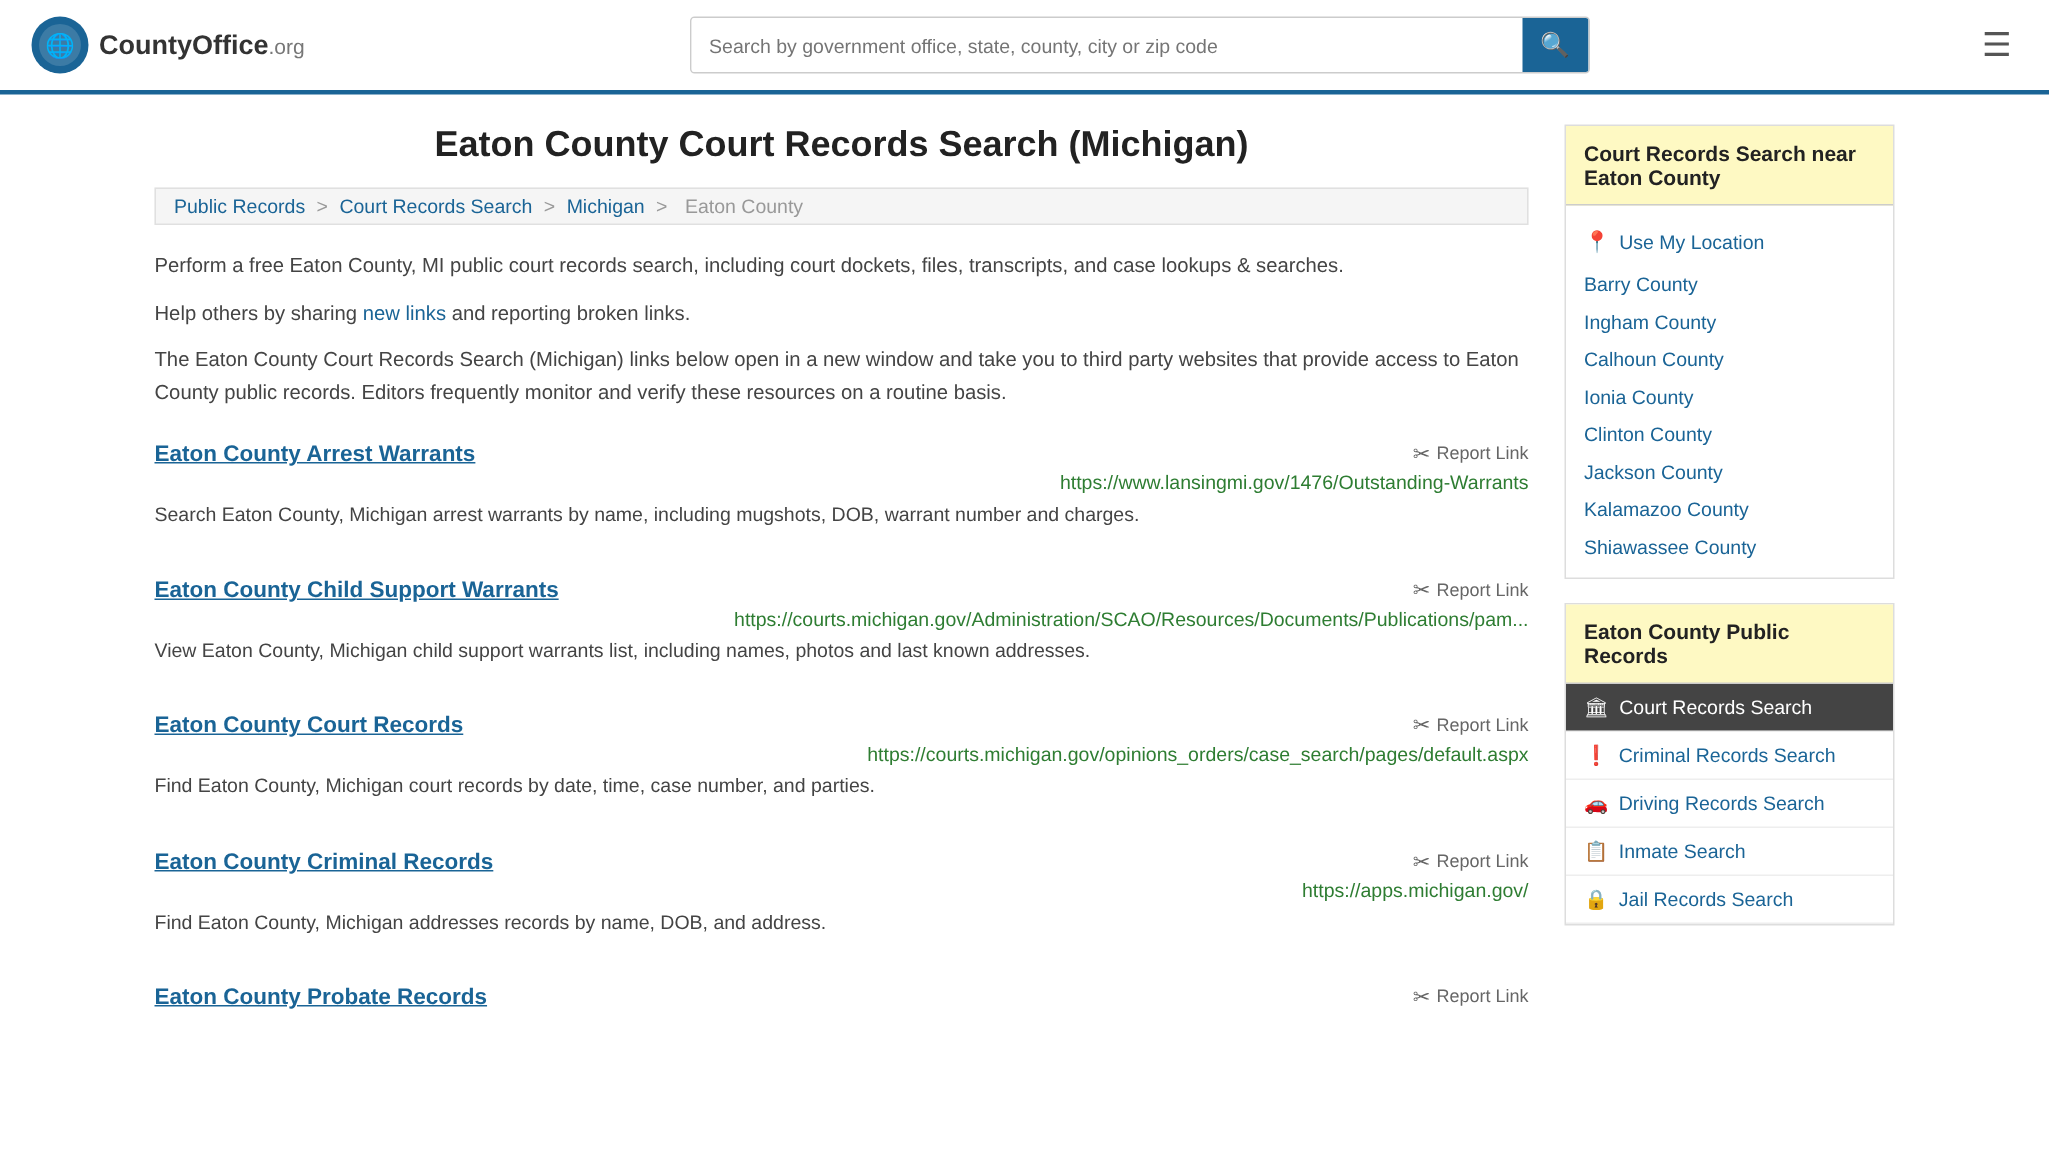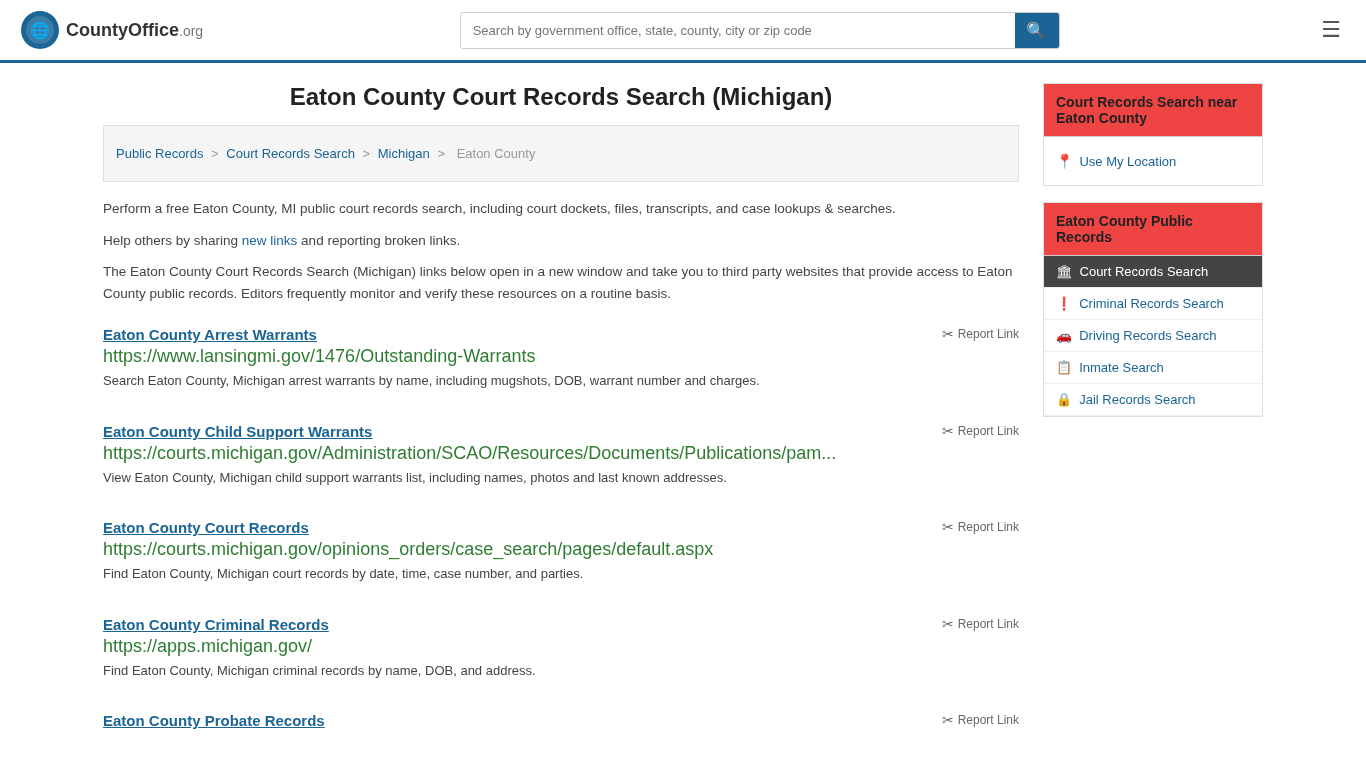--- a/index.html
+++ b/index.html
@@ -81,21 +81,21 @@
       font-weight: bold;
       color: #222;
       margin-bottom: 14px;
       text-align: center;
     }
     #breadcrumb {
       font-size: 13px;
       color: #666;
       margin-bottom: 16px;
       background: #f5f5f5;
-      padding: 20px 12px;
+      padding: 4px 12px;
       border: 1px solid #e0e0e0;
     }
     #breadcrumb a { color: #1a6496; text-decoration: none; }
     #breadcrumb span { margin: 0 4px; color: #999; }
 
     .intro-text {
       font-size: 13.5px;
       color: #444;
       line-height: 1.6;
       margin-bottom: 10px;
@@ -127,36 +127,37 @@
       color: #666;
       font-size: 12px;
       white-space: nowrap;
       cursor: pointer;
     }
     .report-icon {
       font-size: 14px;
     }
     .result-url {
       color: #2e7d32;
-      font-size: 18px;
+      font-size: 13px;
       margin-bottom: 4px;
+      text-align: right;
     }
     .result-desc {
       font-size: 13px;
       color: #444;
       line-height: 1.5;
     }
 
     
     #sidebar {
       width: 220px;
       flex-shrink: 0;
     }
     .sidebar-section-title {
-      background: #ef4444;
+      background: #fef9c3;
       padding: 10px 12px;
       font-size: 14px;
       font-weight: bold;
       color: #222;
       border-bottom: 1px solid #ccc;
     }
     .sidebar-section {
       border: 1px solid #ddd;
       margin-bottom: 16px;
     }
@@ -292,21 +293,21 @@
   </div>
         <div class="result-item">
     <div class="result-header">
       <span class="result-title">Eaton County Criminal Records</span>
       <span class="report-link">
         <span class="report-icon">✂</span>
         <span>Report Link</span>
       </span>
     </div>
     <div class="result-url">https://apps.michigan.gov/</div>
-    <div class="result-desc">Find Eaton County, Michigan criminal records by name, DOB, and address.</div>
+    <div class="result-desc">Find Eaton County, Michigan addresses records by name, DOB, and address.</div>
   </div>
         <div class="result-item">
     <div class="result-header">
       <span class="result-title">Eaton County Probate Records</span>
       <span class="report-link">
         <span class="report-icon">✂</span>
         <span>Report Link</span>
       </span>
     </div>
 
@@ -317,20 +318,30 @@
 
   <div id="sidebar">
 
     <div class="sidebar-section">
       <div class="sidebar-section-title">Court Records Search near Eaton County</div>
       <div class="sidebar-links">
         <a class="sidebar-link use-location">
           <span class="loc-icon">📍</span>
           <span>Use My Location</span>
         </a>
+        <div id="nearby-counties-list">
+            <a class="sidebar-link">Barry County</a>
+            <a class="sidebar-link">Ingham County</a>
+            <a class="sidebar-link">Calhoun County</a>
+            <a class="sidebar-link">Ionia County</a>
+            <a class="sidebar-link">Clinton County</a>
+            <a class="sidebar-link">Jackson County</a>
+            <a class="sidebar-link">Kalamazoo County</a>
+            <a class="sidebar-link">Shiawassee County</a>
+          </div>
       </div>
     </div>
 
     <div class="sidebar-section">
       <div class="sidebar-section-title">Eaton County Public Records</div>
       <ul class="pub-records-list" id="pub-records-list">
           <li class="active">
     <a>
       <span class="list-icon">🏛</span>
       <span>Court Records Search</span>

